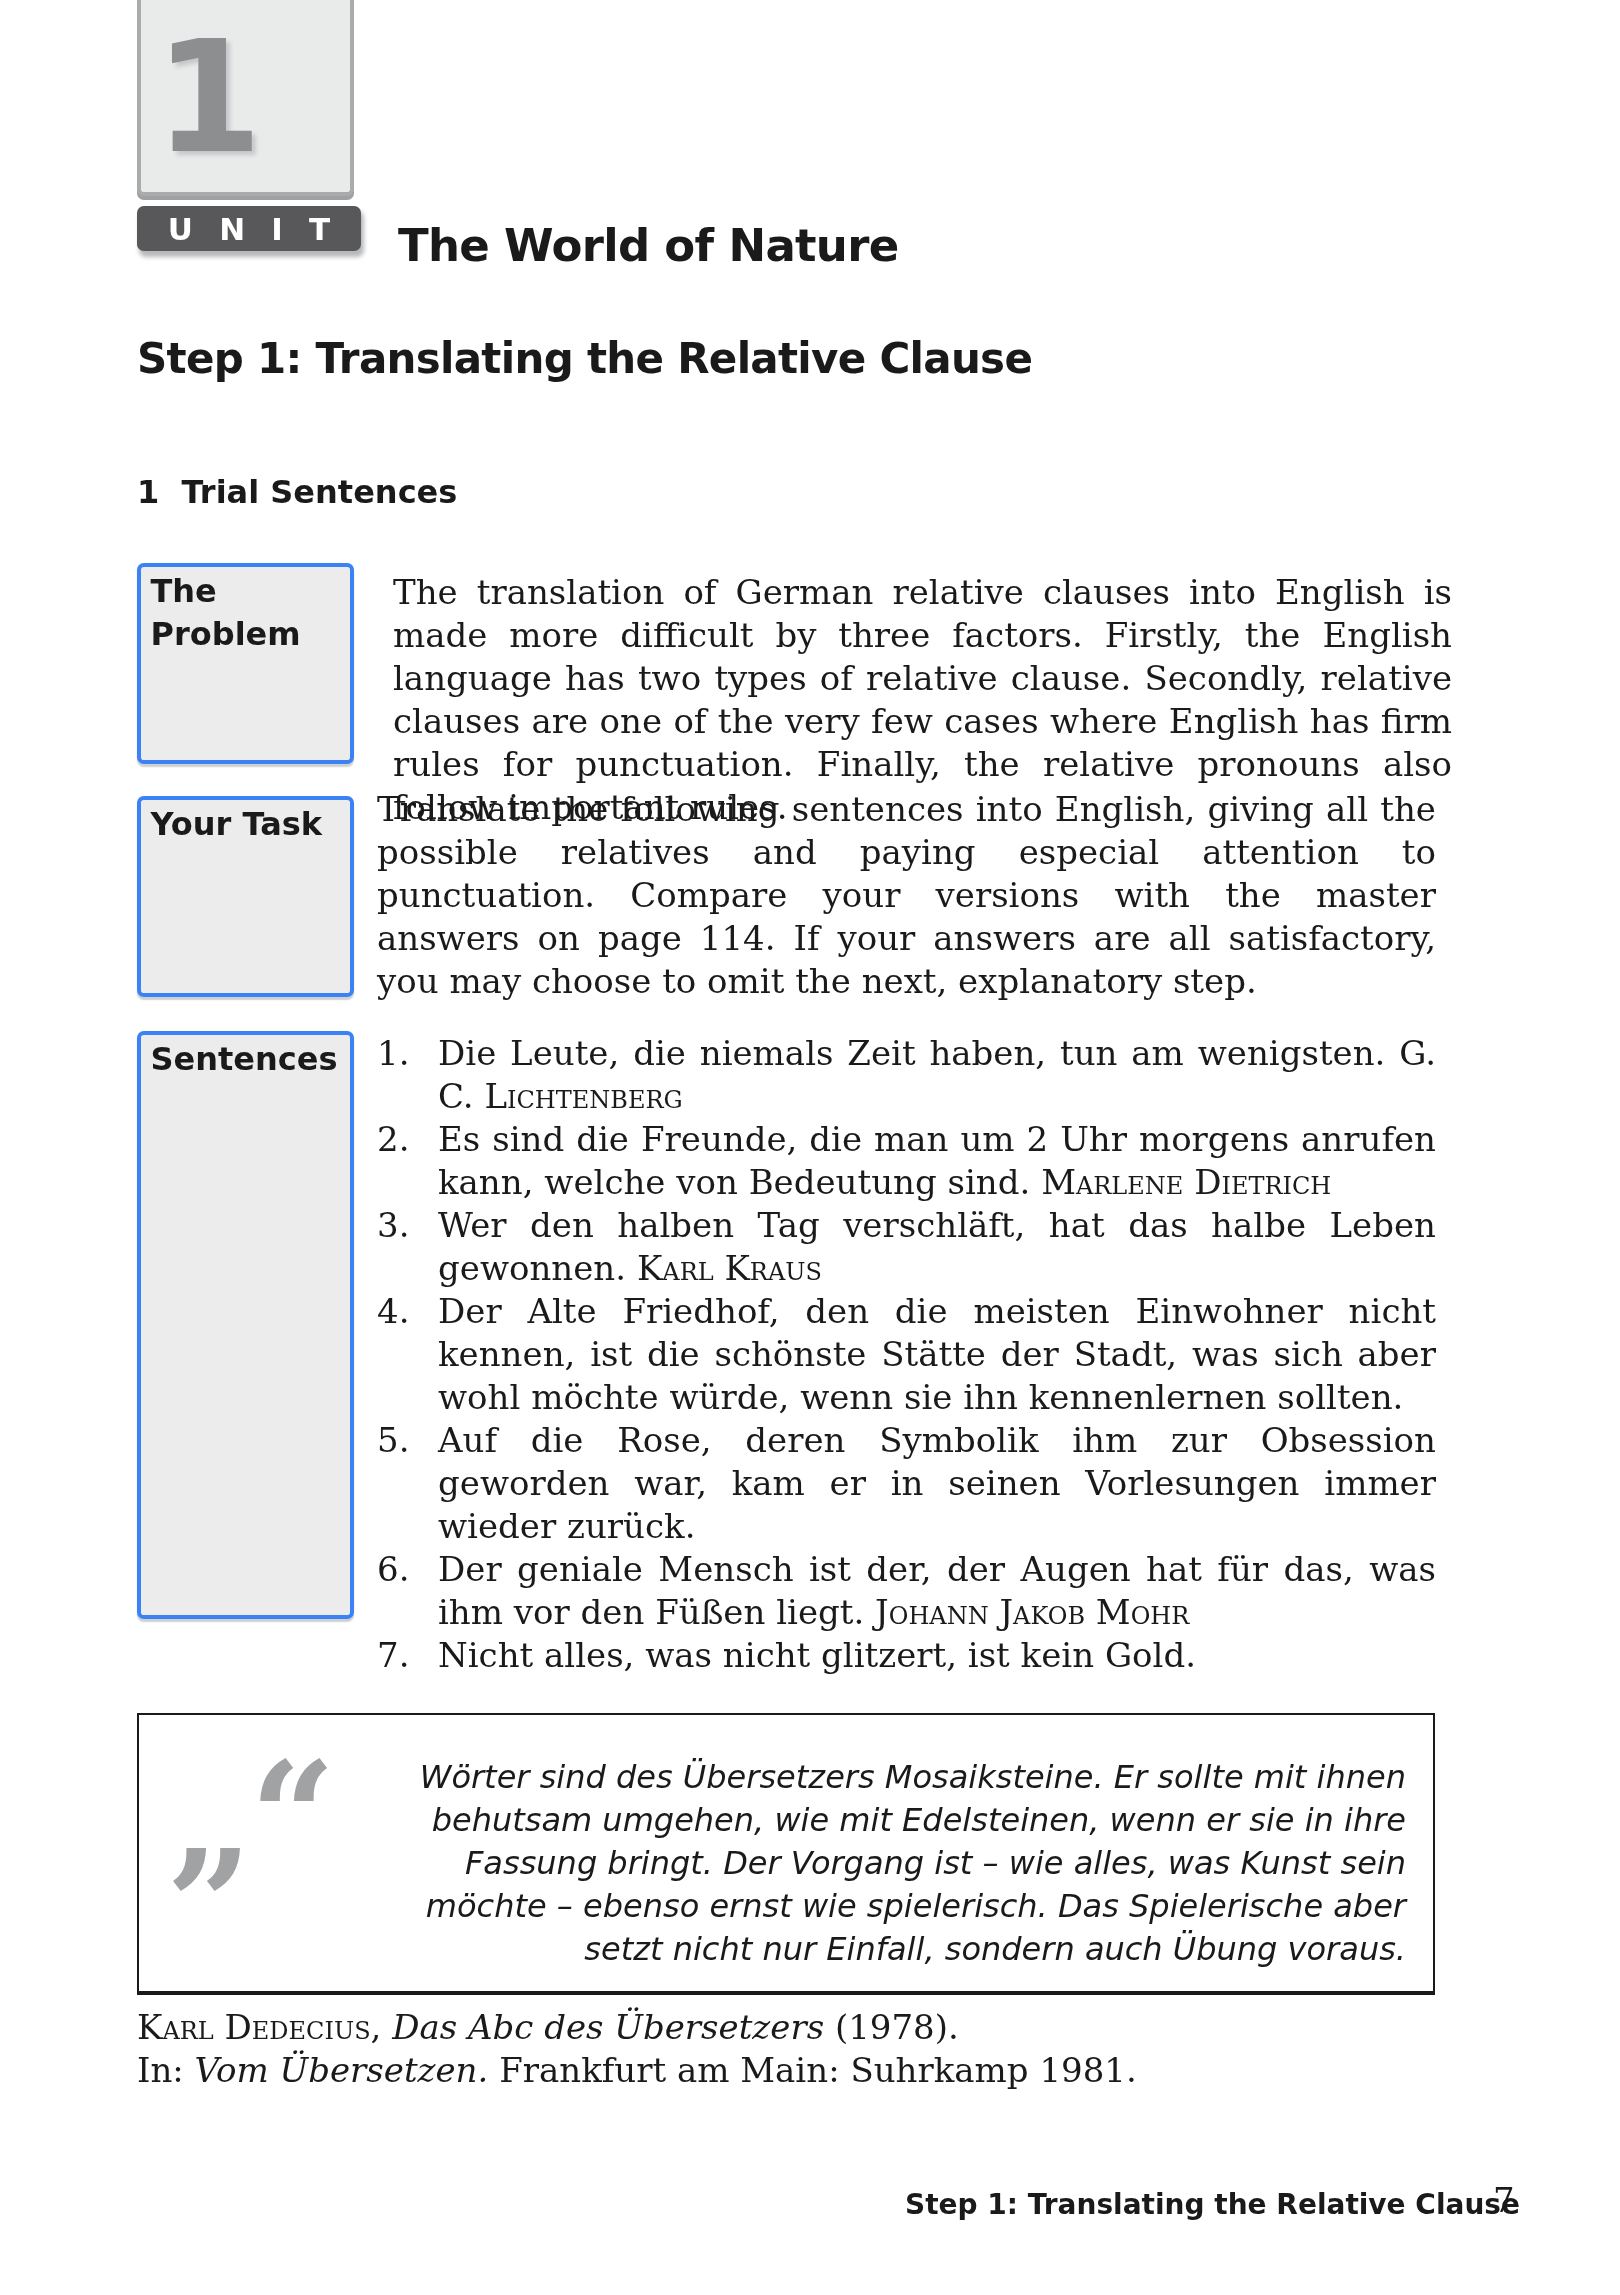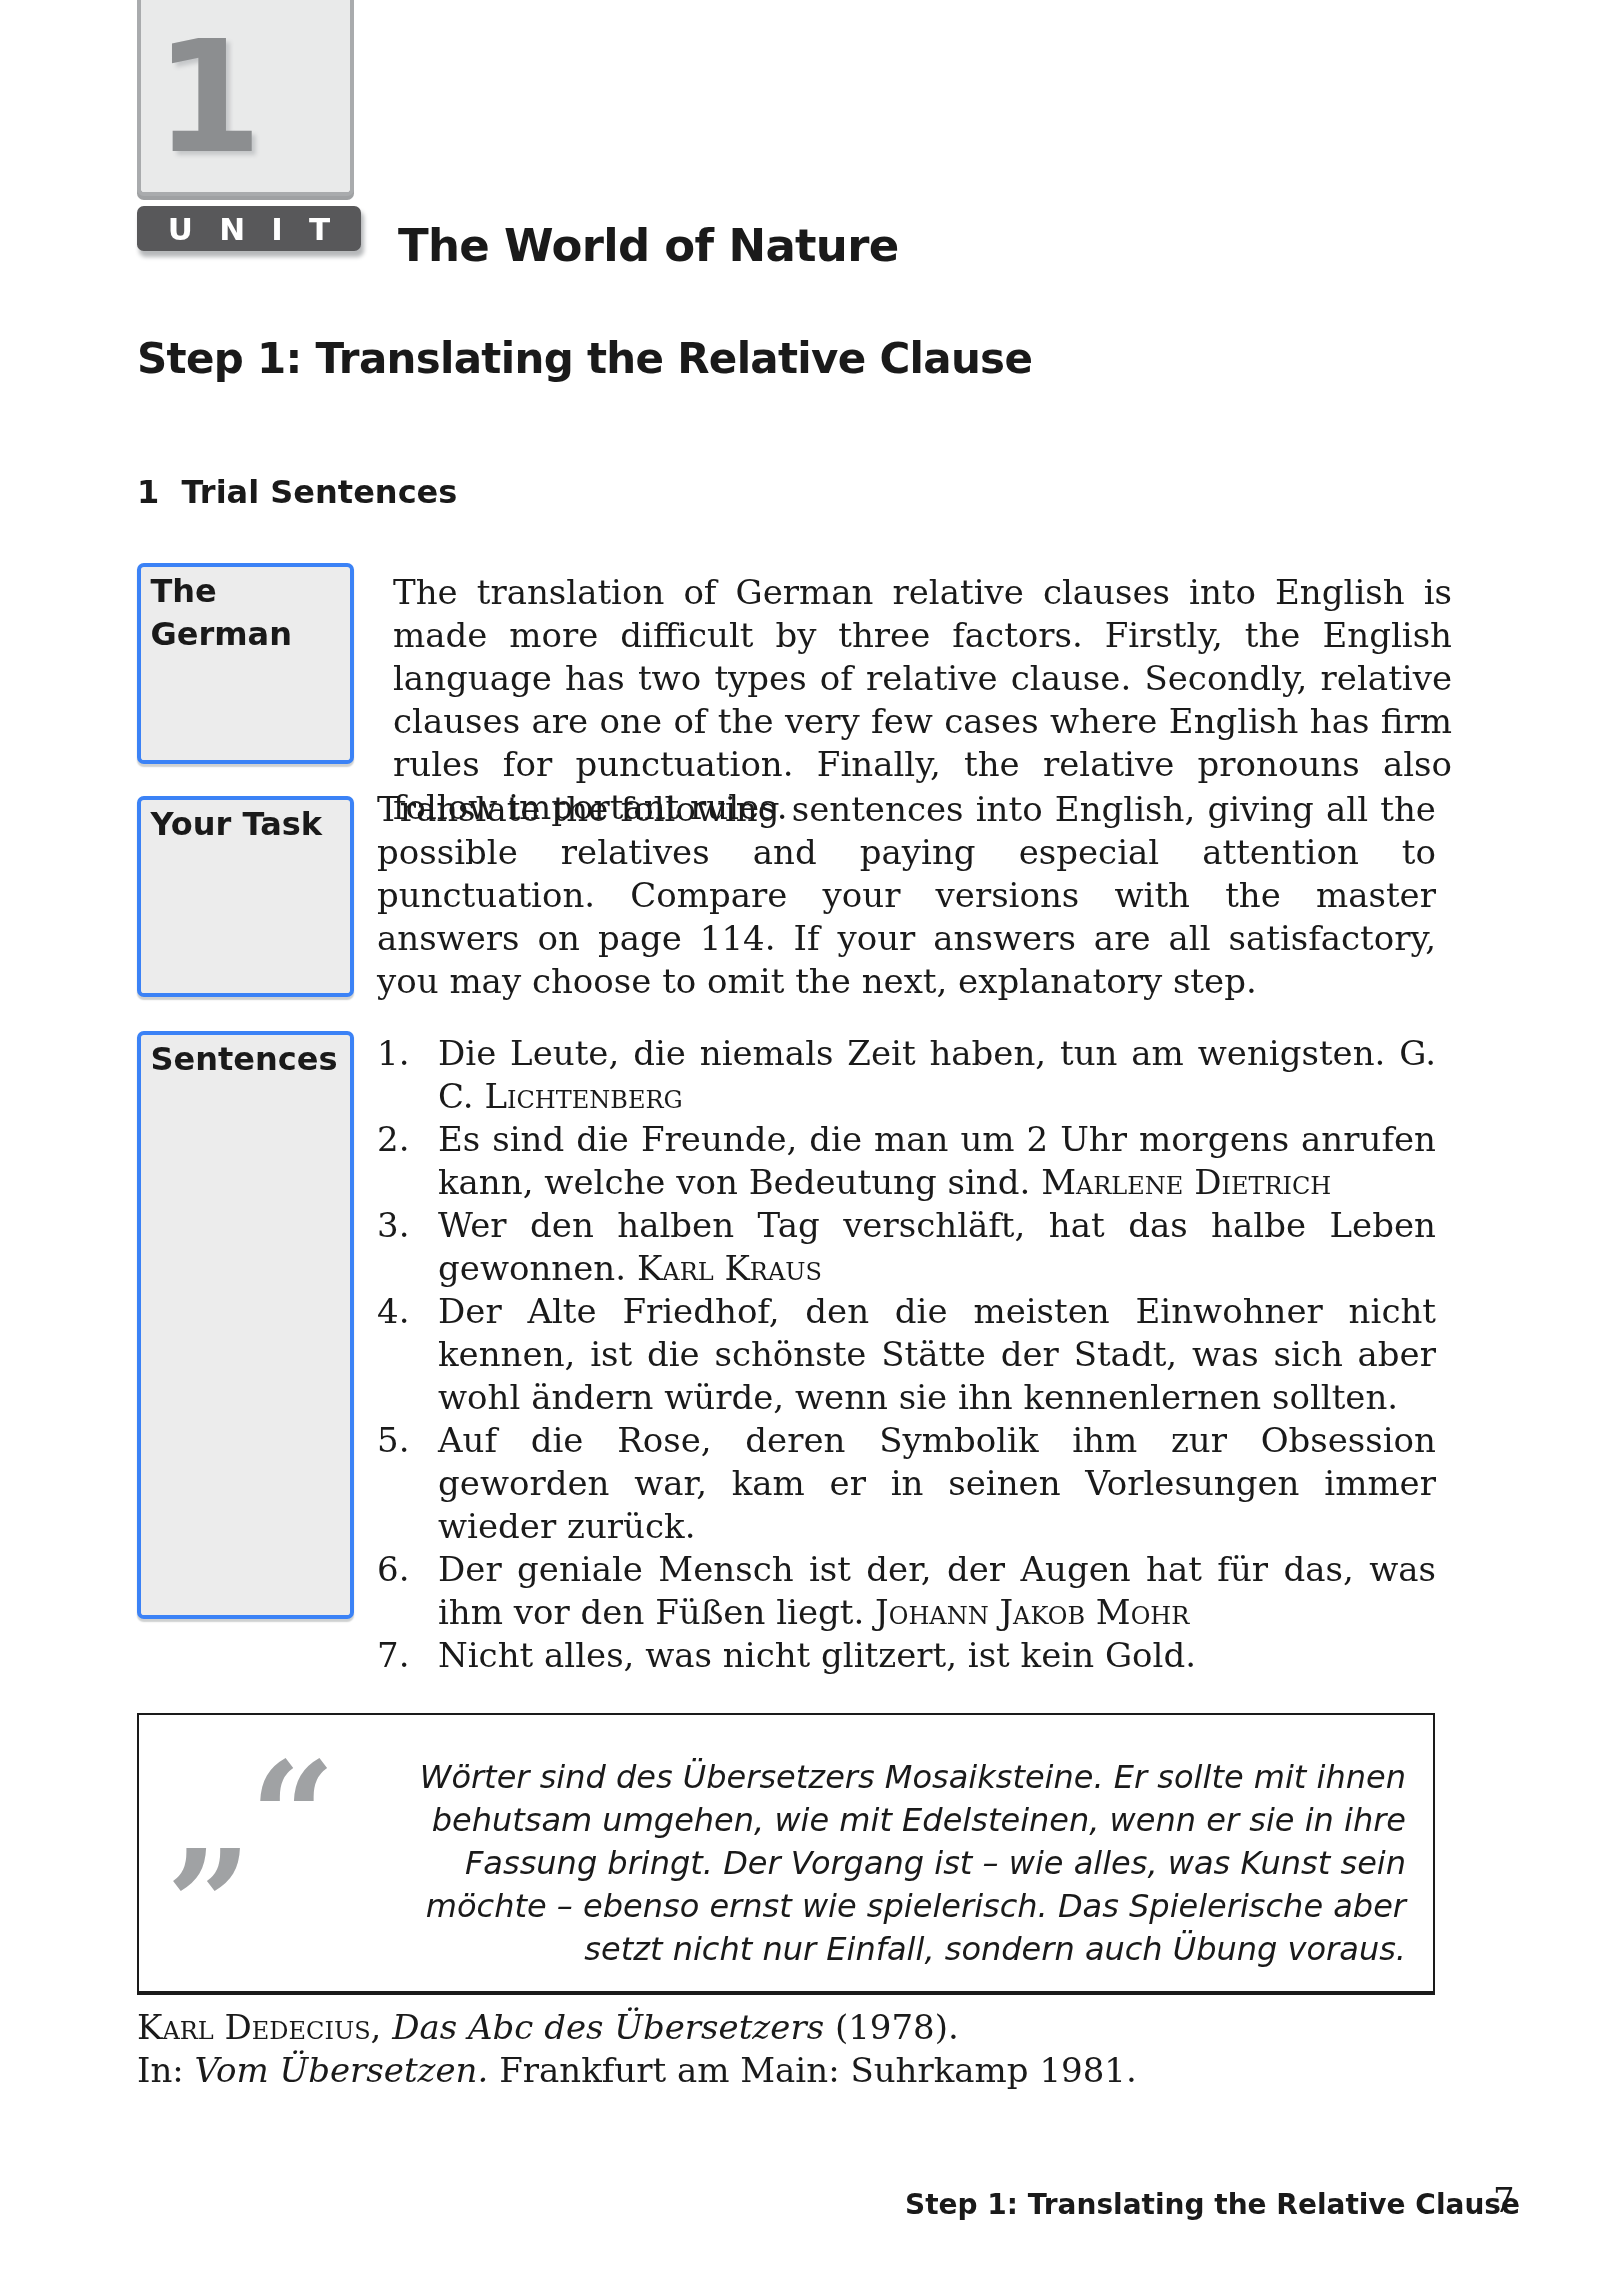--- a/index.html
+++ b/index.html
@@ -82,21 +82,21 @@
 <h1 class="unit-title sans" style="margin:12px">The World of Nature</h1>
 
 <h2 class="step-heading sans" style="margin:0">Step 1: Translating the Relative Clause</h2>
 
 <h3 class="subheading sans" style="margin:0">
   <span>1</span>&nbsp;&nbsp;<span>Trial Sentences</span>
 </h3>
 
 <div class="label-box sans" style="top:563px;height:201px;">
   <div class="label-text">The</div>
-  <div class="label-text">German</div>
+  <div class="label-text">Problem</div>
 </div>
 <p class="para serif" style="top:555px;margin:16px;">The translation of German relative clauses into English is made more difficult by three factors. Firstly, the English language has two types of relative clause. Secondly, relative clauses are one of the very few cases where English has firm rules for punctuation. Finally, the relative pronouns also follow important rules.</p>
 
 <div class="label-box sans" style="top:796px;height:201px;">
   <div class="label-text">Your Task</div>
 </div>
 <p class="para serif" style="top:788px;margin:0;">Translate the following sentences into English, giving all the possible relatives and paying especial attention to punctuation. Compare your versions with the master answers on page 114. If your answers are all satisfactory, you may choose to omit the next, explanatory step.</p>
 
 <div class="label-box sans" style="top:1031px;height:588px;">
   <div class="label-text">Sentences</div>
@@ -109,21 +109,21 @@
   <li class="sentence">
     <span class="sentence-num">2.</span>
     <span class="sentence-text"><span>Es sind die Freunde, die man um 2 Uhr morgens anrufen kann, welche von Bedeutung sind.</span> <span class="sc">Marlene Dietrich</span></span>
   </li>
   <li class="sentence">
     <span class="sentence-num">3.</span>
     <span class="sentence-text"><span>Wer den halben Tag verschläft, hat das halbe Leben gewonnen.</span> <span class="sc">Karl Kraus</span></span>
   </li>
   <li class="sentence">
     <span class="sentence-num">4.</span>
-    <span class="sentence-text"><span>Der Alte Friedhof, den die meisten Einwohner nicht kennen, ist die schönste Stätte der Stadt, was sich aber wohl ändern würde, wenn sie ihn kennenlernen sollten.</span></span>
+    <span class="sentence-text"><span>Der Alte Friedhof, den die meisten Einwohner nicht kennen, ist die schönste Stätte der Stadt, was sich aber wohl möchte würde, wenn sie ihn kennenlernen sollten.</span></span>
   </li>
   <li class="sentence">
     <span class="sentence-num">5.</span>
     <span class="sentence-text"><span>Auf die Rose, deren Symbolik ihm zur Obsession geworden war, kam er in seinen Vorlesungen immer wieder zurück.</span></span>
   </li>
   <li class="sentence">
     <span class="sentence-num">6.</span>
     <span class="sentence-text"><span>Der geniale Mensch ist der, der Augen hat für das, was ihm vor den Füßen liegt.</span> <span class="sc">Johann Jakob Mohr</span></span>
   </li>
   <li class="sentence">

